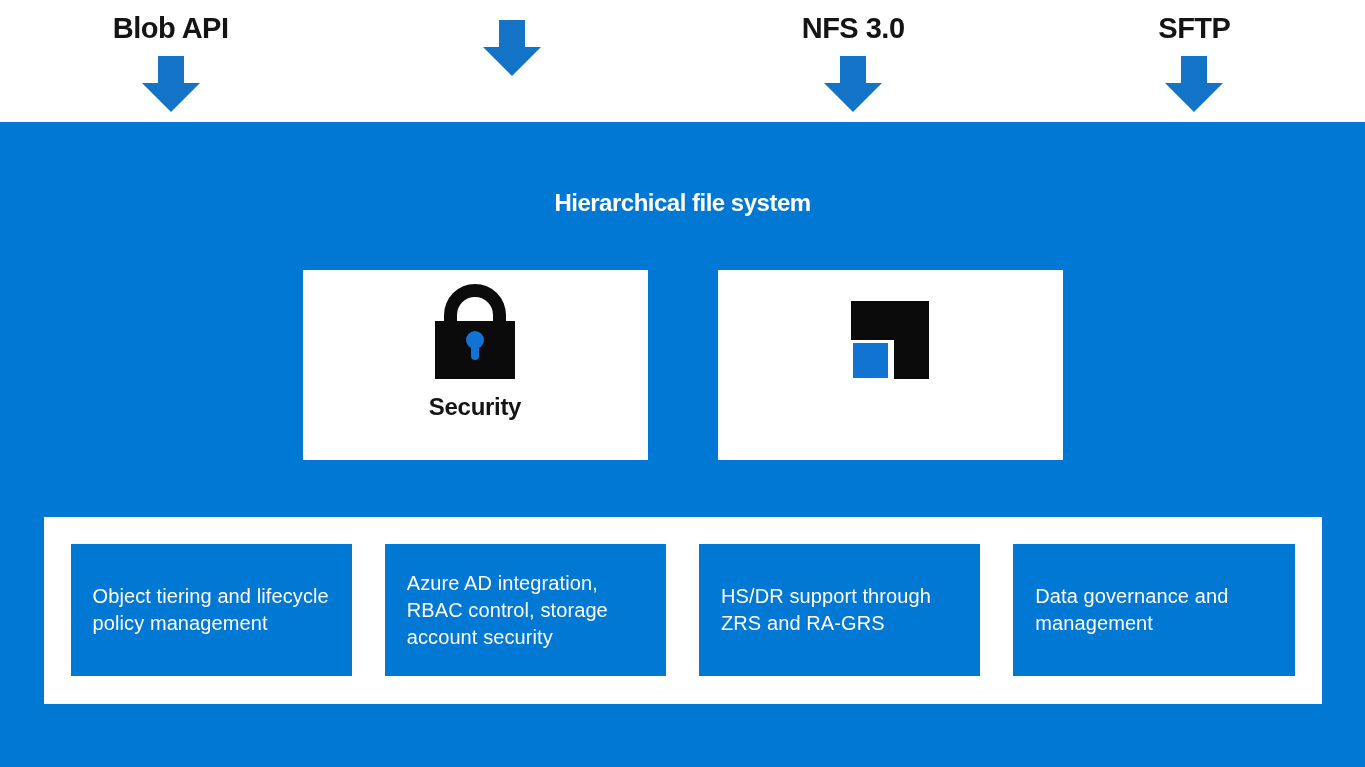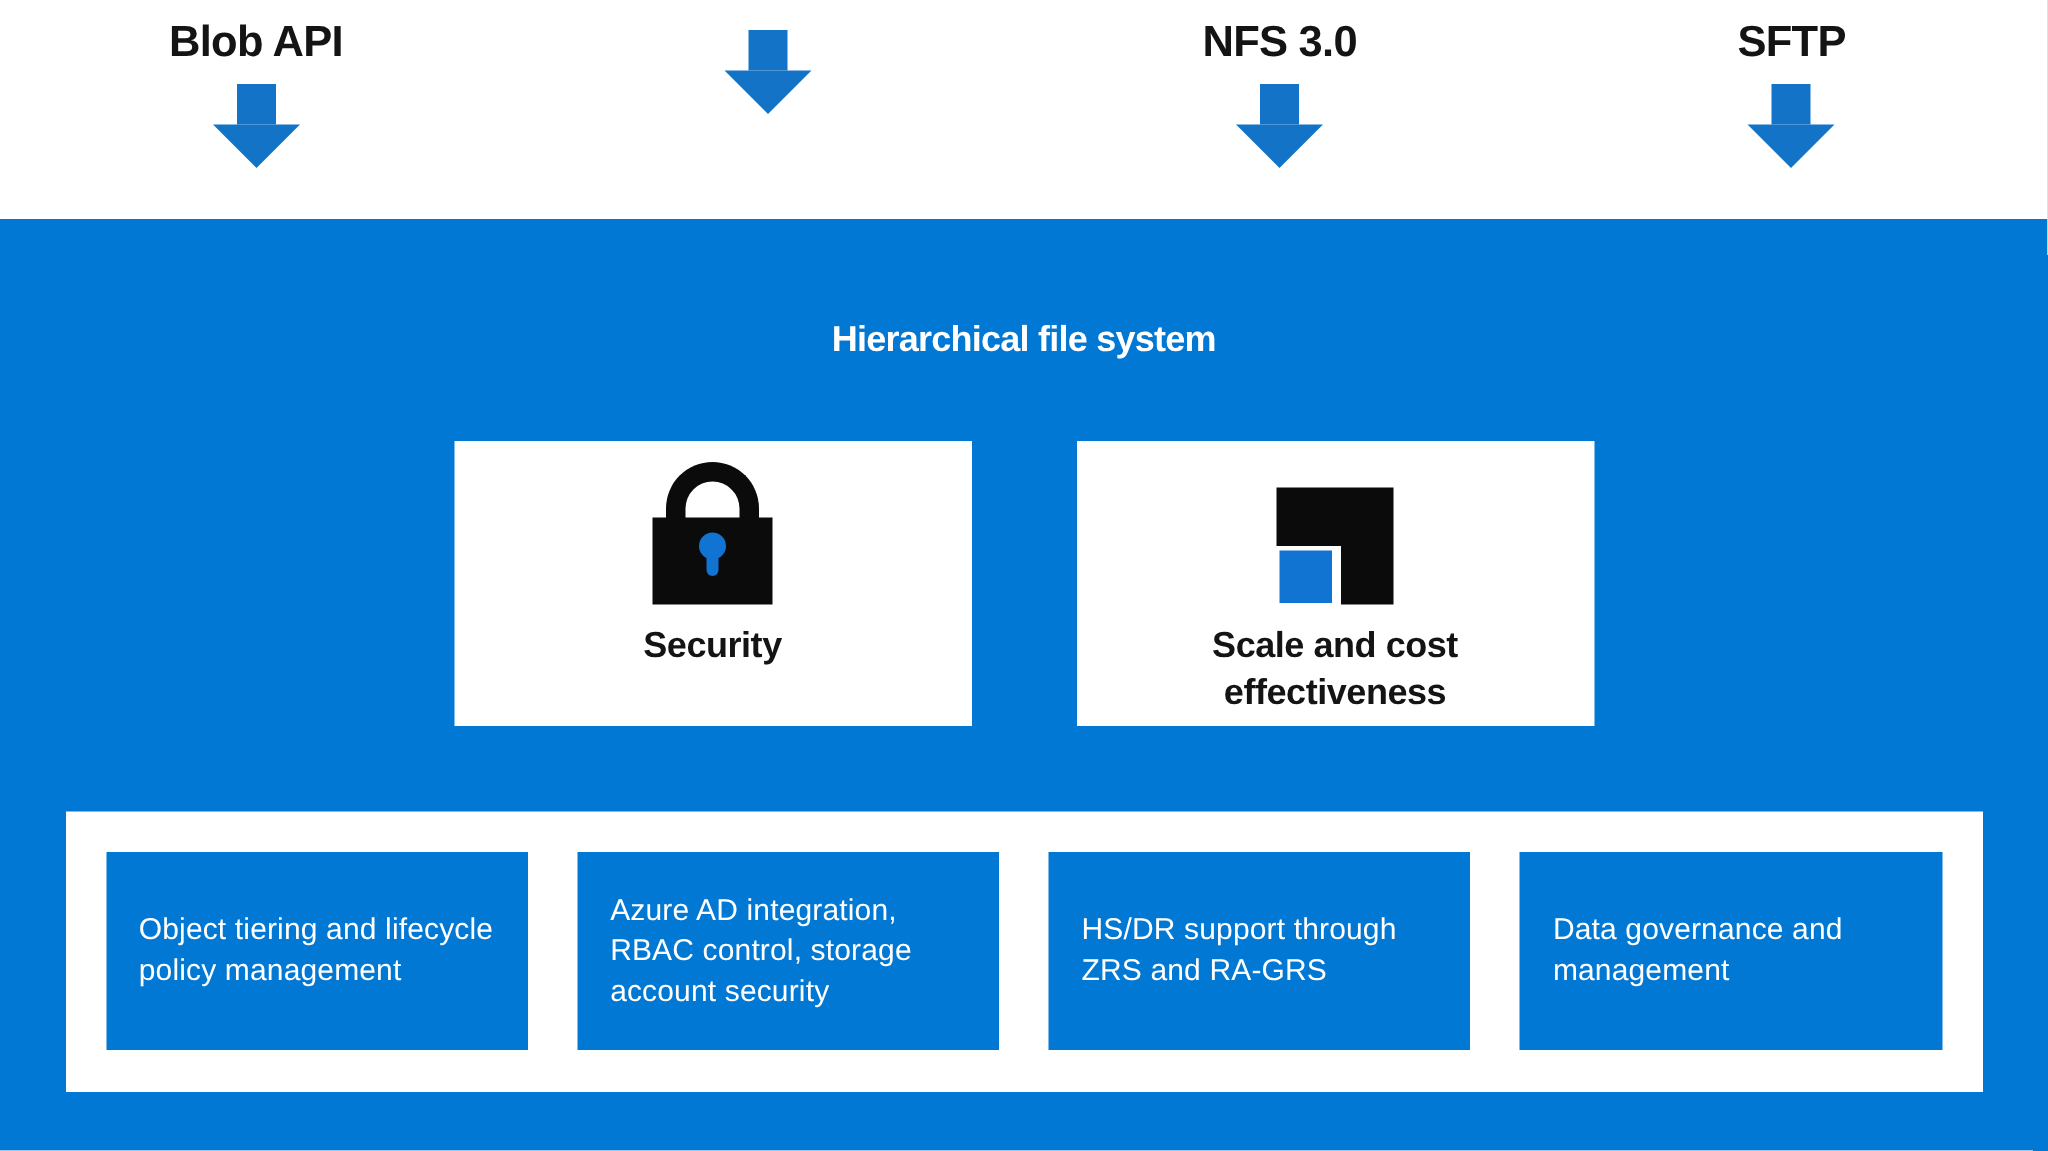--- a/index.html
+++ b/index.html
@@ -14,21 +14,21 @@
   }
   *{margin:0;padding:0;box-sizing:border-box;}
   html,body{background:#ffffff;}
   body{font-family:"Liberation Sans","DejaVu Sans",sans-serif;}
   .canvas{
     position:relative;width:1365px;height:767px;background:#ffffff;overflow:hidden;
   }
 
   
   .api-row{
-    display:flex;height:146px;width:100%;
+    display:flex;height:122px;width:100%;
   }
   .api-col{
     flex:1;display:flex;flex-direction:column;align-items:center;padding-top:10px;
   }
   .api-label{
     font-size:29px;font-weight:700;color:var(--text-dark);line-height:36px;letter-spacing:-0.5px;
   }
   .arrow{display:flex;flex-direction:column;align-items:center;margin-top:10px;}
   .arrow-stem{width:26px;height:27px;background:var(--arrow-blue);}
   .arrow-head{
@@ -160,21 +160,20 @@
 
 
       <div class="card">
         <div class="card-icon">
           <div class="scale">
             <div class="scale-top"></div>
             <div class="scale-right"></div>
             <div class="scale-blue"></div>
           </div>
         </div>
-        <div class="card-label">Scale and cost effectiveness</div>
       </div>
 
     </div>
 
     <div class="features-band">
       <div class="feature-box">
         <div class="feature-text">Object tiering and lifecycle policy management</div>
       </div>
       <div class="feature-box">
         <div class="feature-text">Azure AD integration, RBAC control, storage account security</div>

